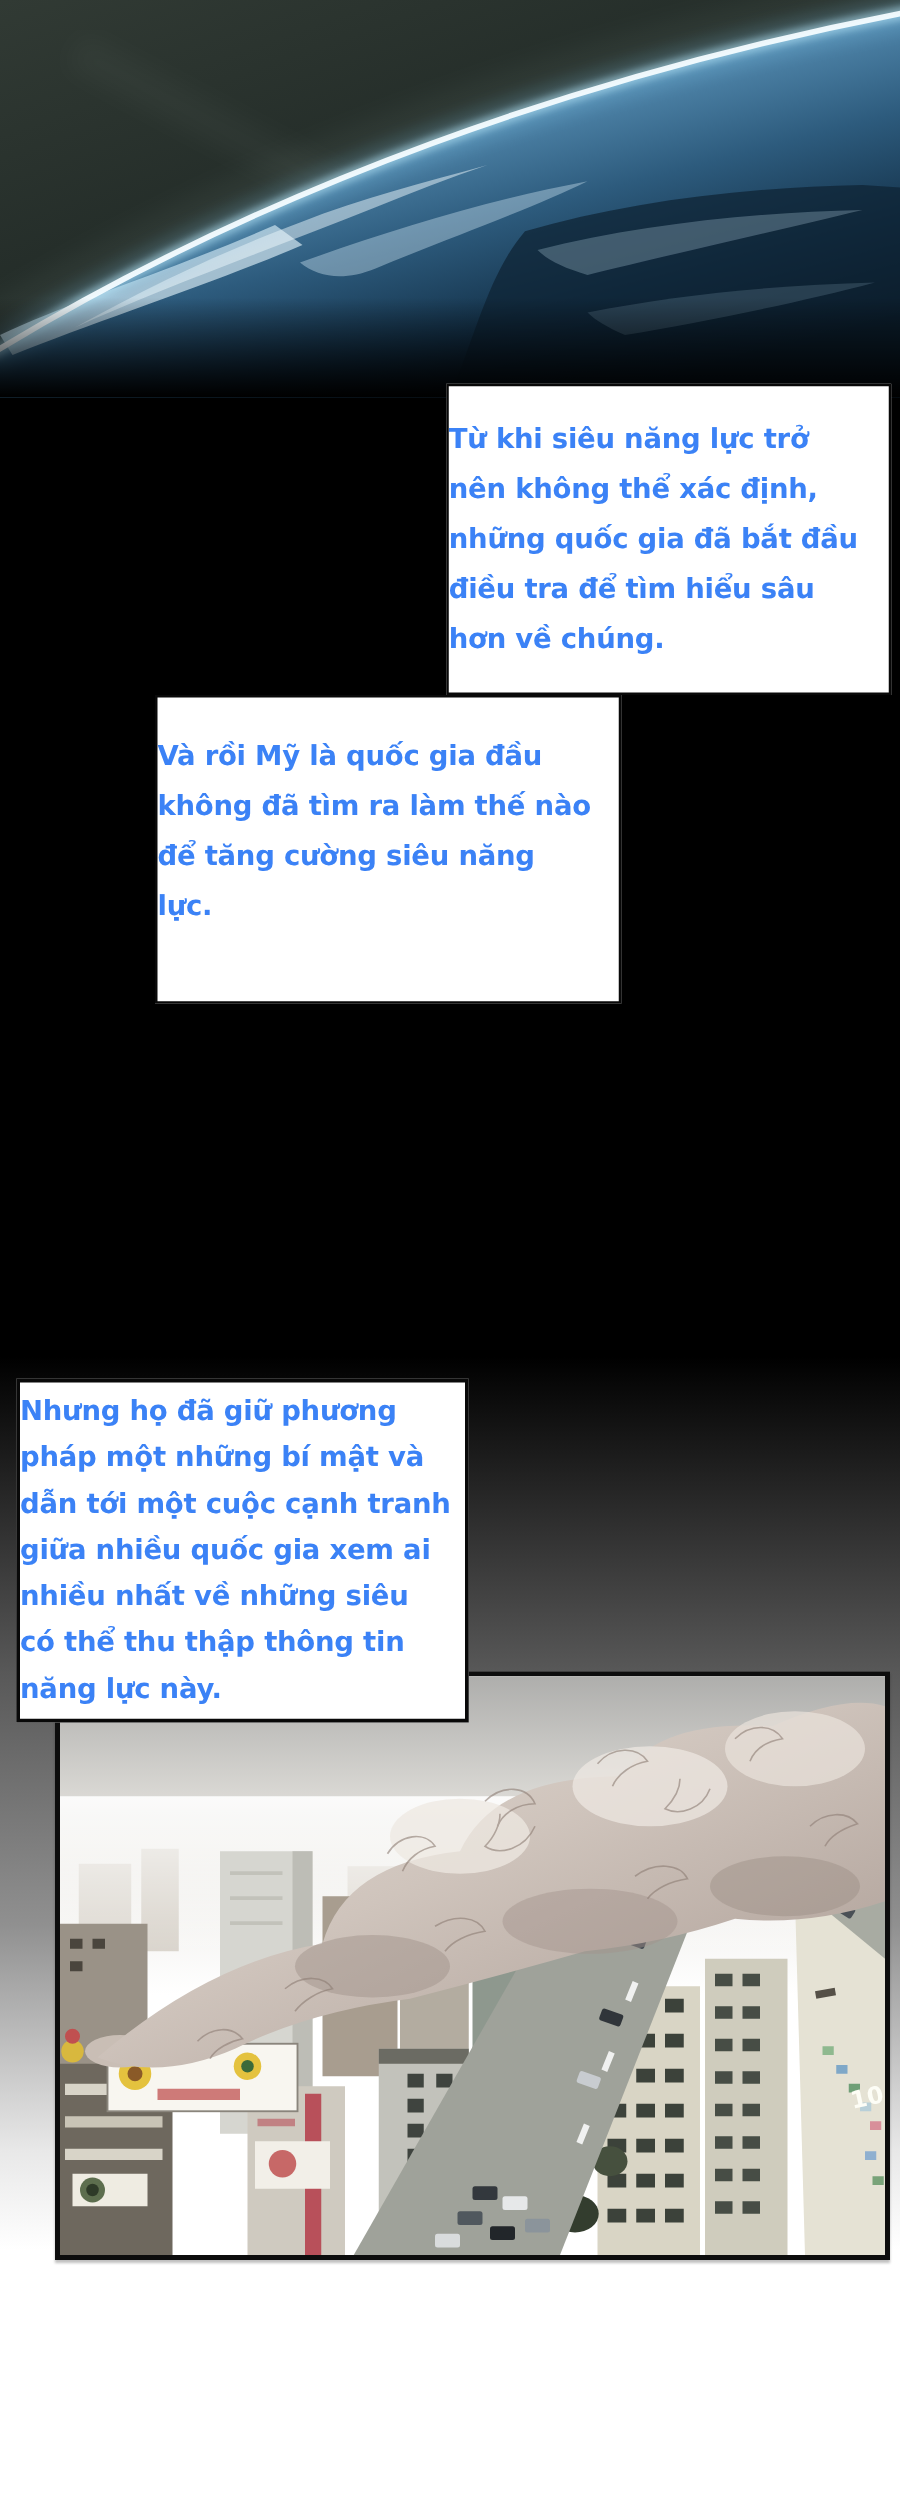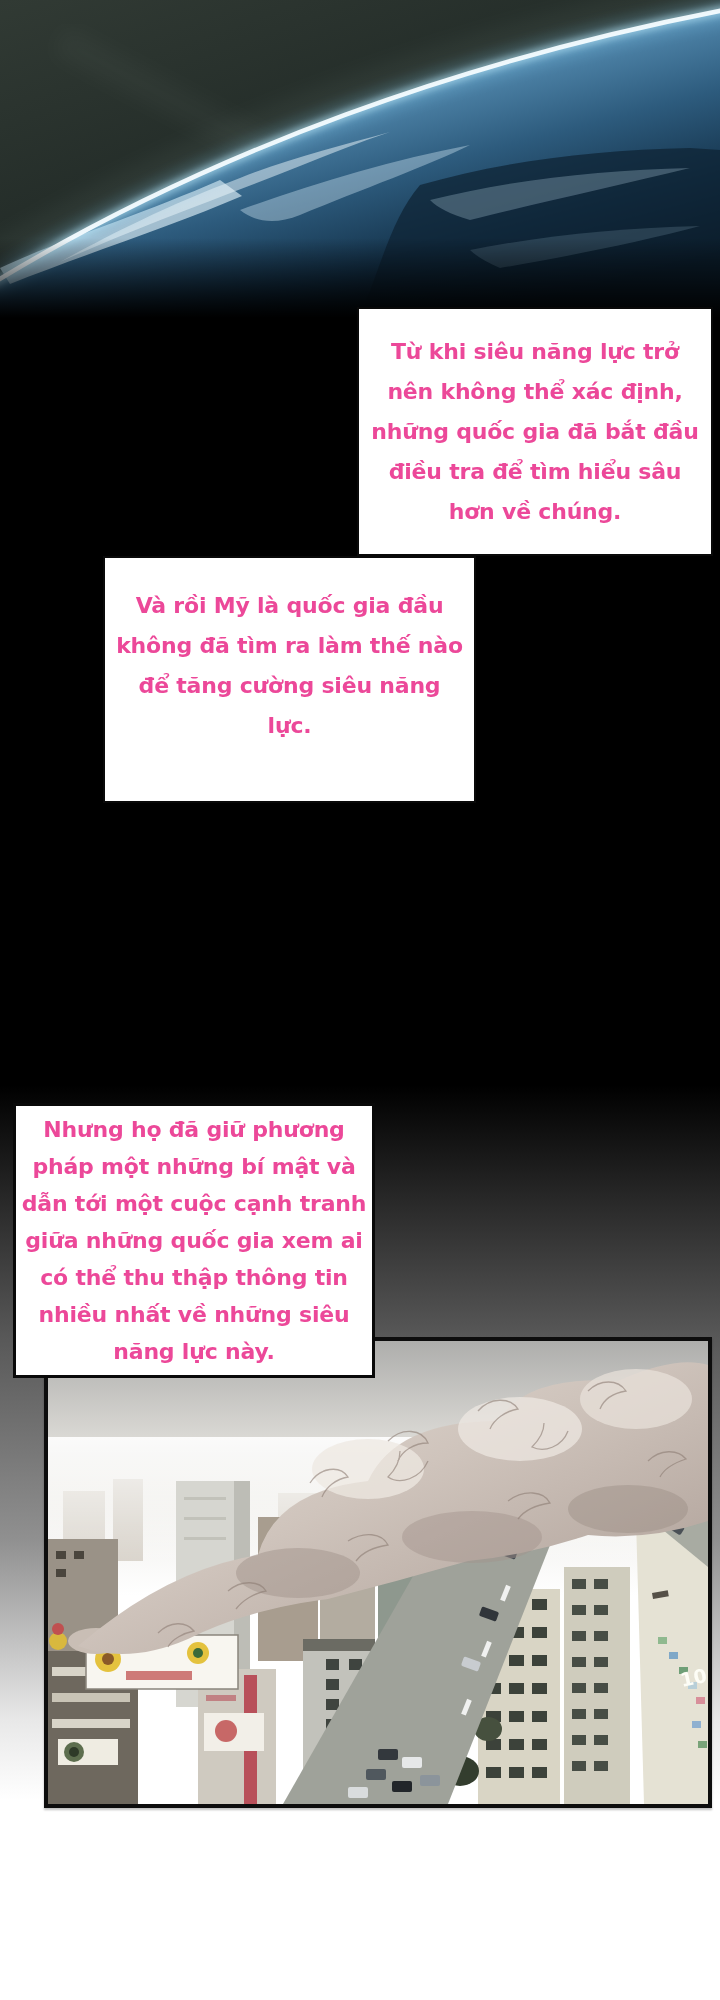--- a/index.html
+++ b/index.html
@@ -9,27 +9,27 @@
     font-family:"DejaVu Sans","Liberation Sans",sans-serif;
     background:linear-gradient(180deg,
       #000 0px,#000 1085px,#585858 1337px,#909090 1540px,
       #e8e8e8 1720px,#ffffff 1800px,#ffffff 2000px);
   }
   .earth-wrap{position:absolute;left:0;top:0;width:720px;height:318px;}
   .earth-wrap svg{display:block;}
   .nbox{
     position:absolute;background:#fff;border:2px solid #090909;
     box-sizing:border-box;display:flex;flex-direction:column;
-    align-items:center;justify-content:center;
-    color:#ec4899;font-weight:700;font-size:22px;letter-spacing:-0.2px;
+    align-items:flex-start;justify-content:center;
+    color:#3b82f6;font-weight:700;font-size:22px;letter-spacing:-0.2px;
     text-align:center;overflow:hidden;z-index:6;
   }
   .nbox .line{white-space:nowrap;line-height:40px;}
   .nbox1{left:357px;top:307px;width:356px;height:249px;}
-  .nbox2{left:103px;top:556px;width:373px;height:247px;justify-content:flex-start;padding-top:28px;}
+  .nbox2{left:124px;top:556px;width:373px;height:247px;justify-content:flex-start;padding-top:28px;}
   .nbox3{left:13px;top:1103px;width:362px;height:275px;border-width:3px;z-index:7;}
   .nbox3 .line{line-height:37px;}
   .city-panel{
     position:absolute;left:44px;top:1337px;width:668px;height:471px;
     box-sizing:border-box;border:4px solid #0d0d0d;background:#fff;z-index:5;
     box-shadow:0 2px 2px rgba(0,0,0,.25);
   }
   .city-panel svg{display:block;}
 </style>
 </head>
@@ -101,23 +101,23 @@
     <div class="line">Và rồi Mỹ là quốc gia đầu</div>
     <div class="line">không đã tìm ra làm thế nào</div>
     <div class="line">để tăng cường siêu năng</div>
     <div class="line">lực.</div>
   </div>
 
   <div class="nbox nbox3">
     <div class="line">Nhưng họ đã giữ phương</div>
     <div class="line">pháp một những bí mật và</div>
     <div class="line">dẫn tới một cuộc cạnh tranh</div>
-    <div class="line">giữa những quốc gia xem ai</div>
+    <div class="line">giữa nhiều quốc gia xem ai</div>
+    <div class="line">nhiều nhất về những siêu</div>
     <div class="line">có thể thu thập thông tin</div>
-    <div class="line">nhiều nhất về những siêu</div>
     <div class="line">năng lực này.</div>
   </div>
 
   <div class="city-panel">
     <svg width="660" height="463" viewBox="0 0 660 463">
       <defs>
         <linearGradient id="skyG" x1="0" y1="0" x2="0" y2="1">
           <stop offset="0" stop-color="#aeaeac"></stop>
           <stop offset="0.28" stop-color="#e9e7e2"></stop>
           <stop offset="0.55" stop-color="#ffffff"></stop>

